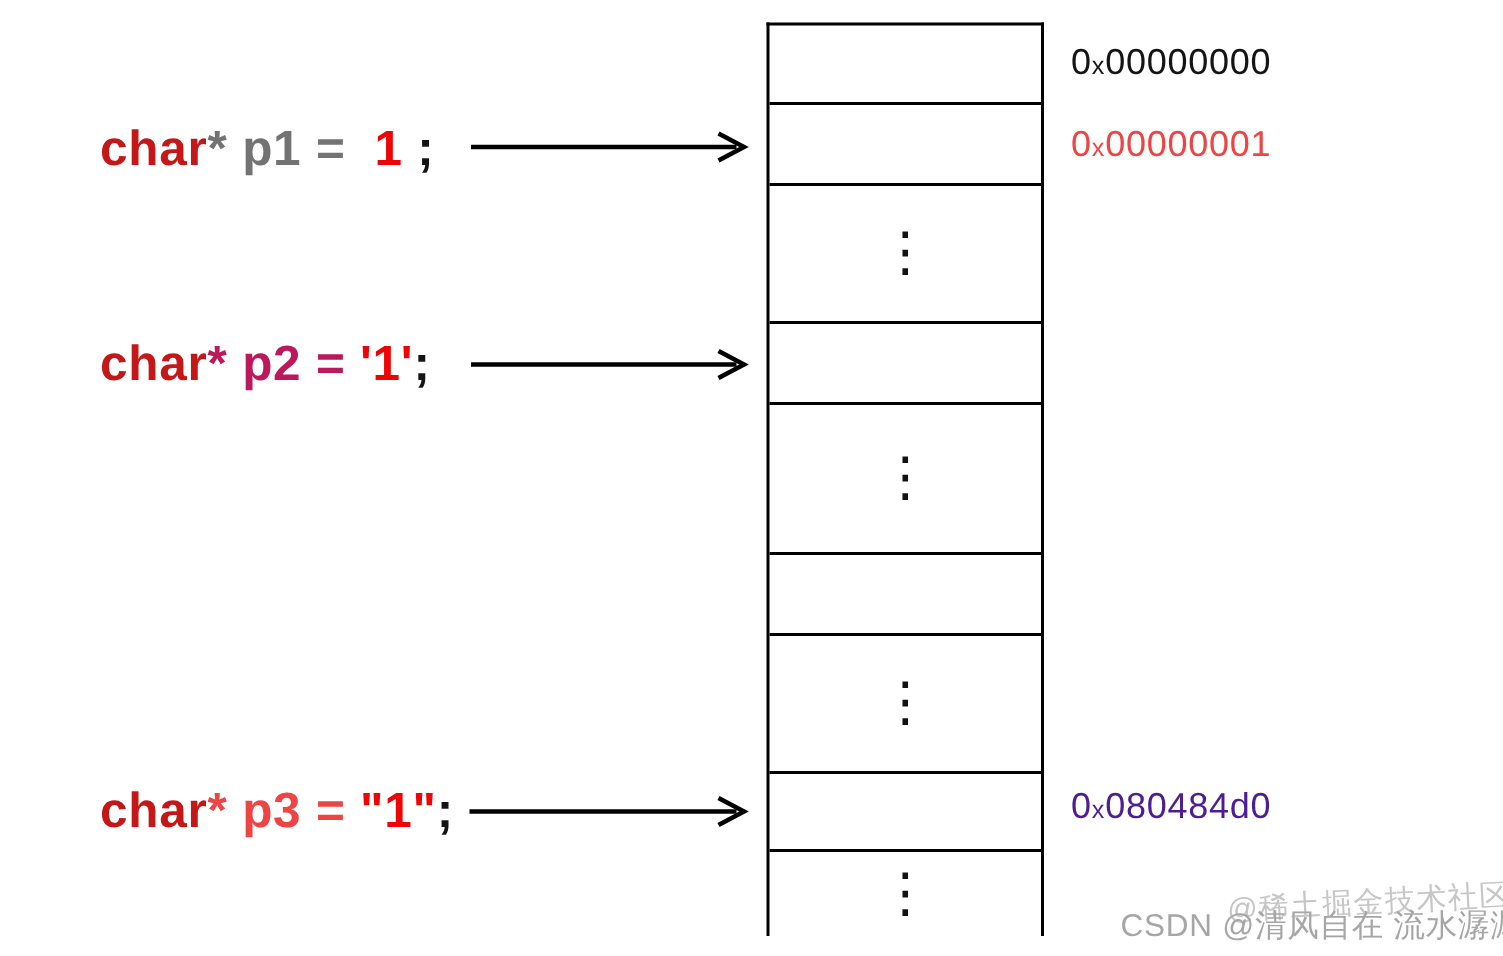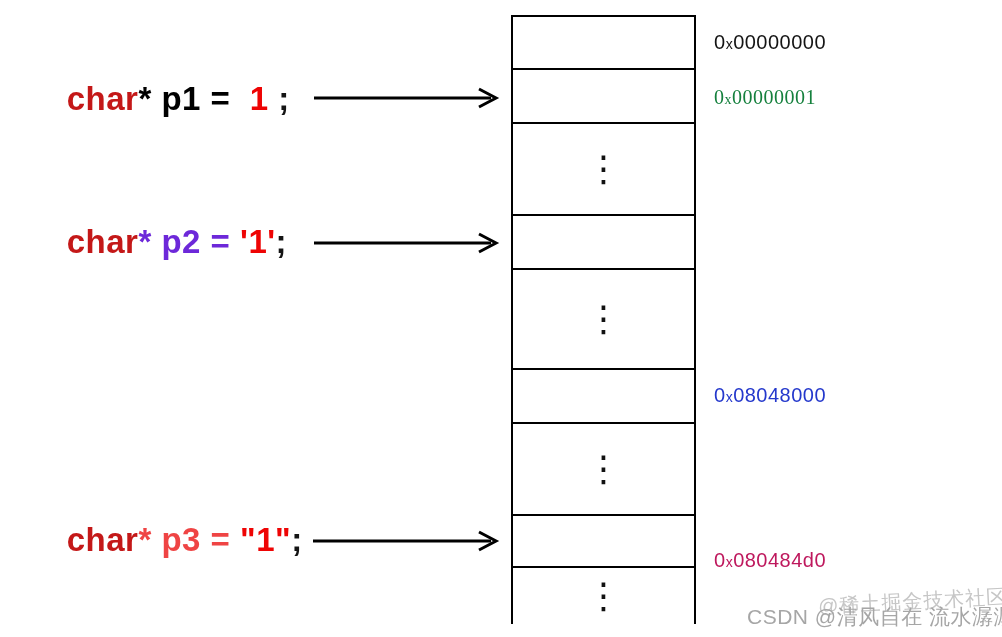--- a/index.html
+++ b/index.html
@@ -48,21 +48,21 @@
   .dots {
     font-family: "DejaVu Sans", sans-serif;
     font-size: 36px;
     line-height: 1;
     color: #111;
   }
   .addr {
     position: absolute;
     left: 714px;
     transform: translateY(-50%);
-    font-size: 20px;
+    font-size: 24px;
     letter-spacing: 0.5px;
     white-space: pre;
   }
   .addr-x { font-size: 0.7em; }
   .wm-juejin {
     position: absolute;
     left: 818px;
     top: 588px;
     font-size: 20px;
     letter-spacing: 1px;
@@ -79,24 +79,24 @@
     color: #a6a6a6;
     white-space: pre;
   }
 </style>
 </head>
 <body>
 
 <div class="canvas">
 
   <div class="code-line" style="top:99px">
-    <span style="color: rgb(196, 24, 24);">char</span><span style="color: #000000; text-align: right;">* p1 = </span><span style="color: rgb(238, 4, 4);"> 1</span><span style="color: rgb(20, 20, 20);"> ;</span>
+    <span style="color: rgb(196, 24, 24);">char</span><span style="color: #737373; text-align: right;">* p1 = </span><span style="color: rgb(238, 4, 4);"> 1</span><span style="color: rgb(20, 20, 20);"> ;</span>
   </div>
   <div class="code-line" style="top:242px">
-    <span style="color: rgb(196, 24, 24);">char</span><span style="color: #6d28d9;">* p2 = </span><span style="color: rgb(238, 4, 4);">'1'</span><span style="color: rgb(20, 20, 20);">;</span>
+    <span style="color: rgb(196, 24, 24);">char</span><span style="color: #be185d;">* p2 = </span><span style="color: rgb(238, 4, 4);">'1'</span><span style="color: rgb(20, 20, 20);">;</span>
   </div>
   <div class="code-line" style="top:540px">
     <span style="color: rgb(196, 24, 24);">char</span><span style="color: #ef4444;">* p3 = </span><span style="color: rgb(238, 4, 4);">"1"</span><span style="color: rgb(20, 20, 20);">;</span>
   </div>
 
   <svg class="arrow-layer" viewBox="0 0 1002 637" xmlns="http://www.w3.org/2000/svg">
     <g stroke="#000" stroke-width="3" fill="none">
       <path d="M314 98 L491 98"></path>
         <path d="M479 89 L496 98 L479 107"></path>
     </g>
@@ -124,20 +124,19 @@
     <div class="cell" style="height:92px">
         <span class="dots">⋮</span>
       </div>
     <div class="cell" style="height:52px"></div>
     <div class="cell last" style="height:56px">
         <span class="dots">⋮</span>
       </div>
   </div>
 
   <div class="addr" style="top: 42px; color: rgb(20, 20, 20);"><span>0</span><span class="addr-x">x</span><span>00000000</span></div>
-  <div class="addr" style="top: 97px; color: #15803d; font-family: Liberation Serif, serif;"><span>0</span><span class="addr-x">x</span><span>00000001</span></div>
-  <div class="addr" style="top: 395px; color: rgb(36, 56, 204);"><span>0</span><span class="addr-x">x</span><span>08048000</span></div>
-  <div class="addr" style="top: 560px; color: #be185d;"><span>0</span><span class="addr-x">x</span><span>080484d0</span></div>
+  <div class="addr" style="top: 97px; color: #ef4444;"><span>0</span><span class="addr-x">x</span><span>00000001</span></div>
+  <div class="addr" style="top: 538px; color: #4c1d95;"><span>0</span><span class="addr-x">x</span><span>080484d0</span></div>
 
   <div class="wm-juejin">@稀土掘金技术社区</div>
   <div class="wm-csdn">CSDN @清风自在 流水潺潺</div>
 
 </div>
 
 </body></html>

